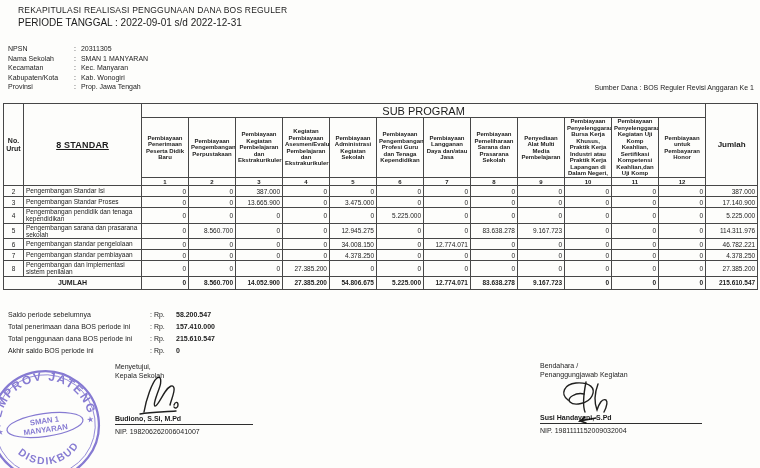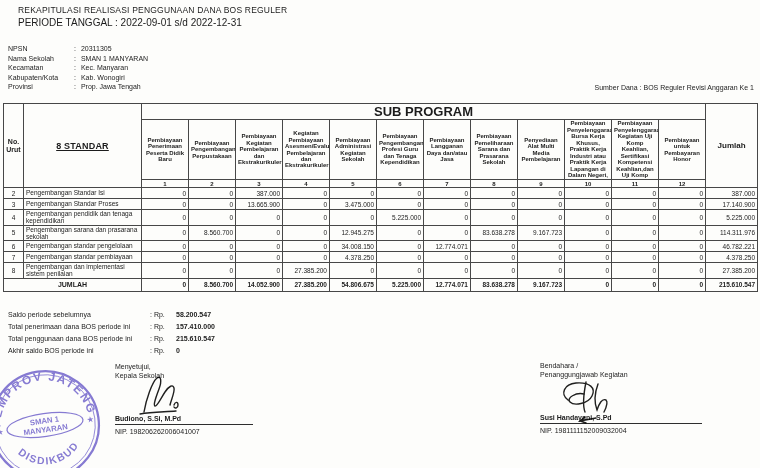--- a/index.html
+++ b/index.html
@@ -27,21 +27,21 @@
   table.main{
     top:103px;left:3px;width:754px;position:absolute;
     border-collapse:collapse;table-layout:fixed;
     font-size:6.5px;
   }
   table.main th, table.main td{
     border:1px solid #474747;padding:0 2px;overflow:hidden;
     vertical-align:middle;
   }
   col.c-no{width:20px;} col.c-std{width:118px;} col.c-sub{width:47px;} col.c-jml{width:52px;}
-  th.h-group{font-size:13px;font-weight:bold;height:13px;text-align:center;}
+  th.h-group{font-size:11px;font-weight:normal;height:13px;text-align:center;}
   th.h-no{font-size:7px;font-weight:bold;text-align:center;line-height:1.1;}
   th.h-std{font-size:9px;font-weight:bold;text-align:center;letter-spacing:.2px;text-decoration:underline;}
   th.h-jml{font-size:8px;font-weight:bold;text-align:center;}
   tr.labels-row{height:60px;}
   th.sublbl{font-size:6px;font-weight:bold;text-align:center;line-height:1.08;padding:1px;}
   tr.nums-row{height:8px;}
   tr.nums-row th{font-size:6px;font-weight:bold;text-align:center;padding:0;}
   td.cell-no{text-align:center;}
   td.cell-name{text-align:left;line-height:1.12;padding:1px 2px;}
   td.cell-val,td.cell-total{text-align:right;}

